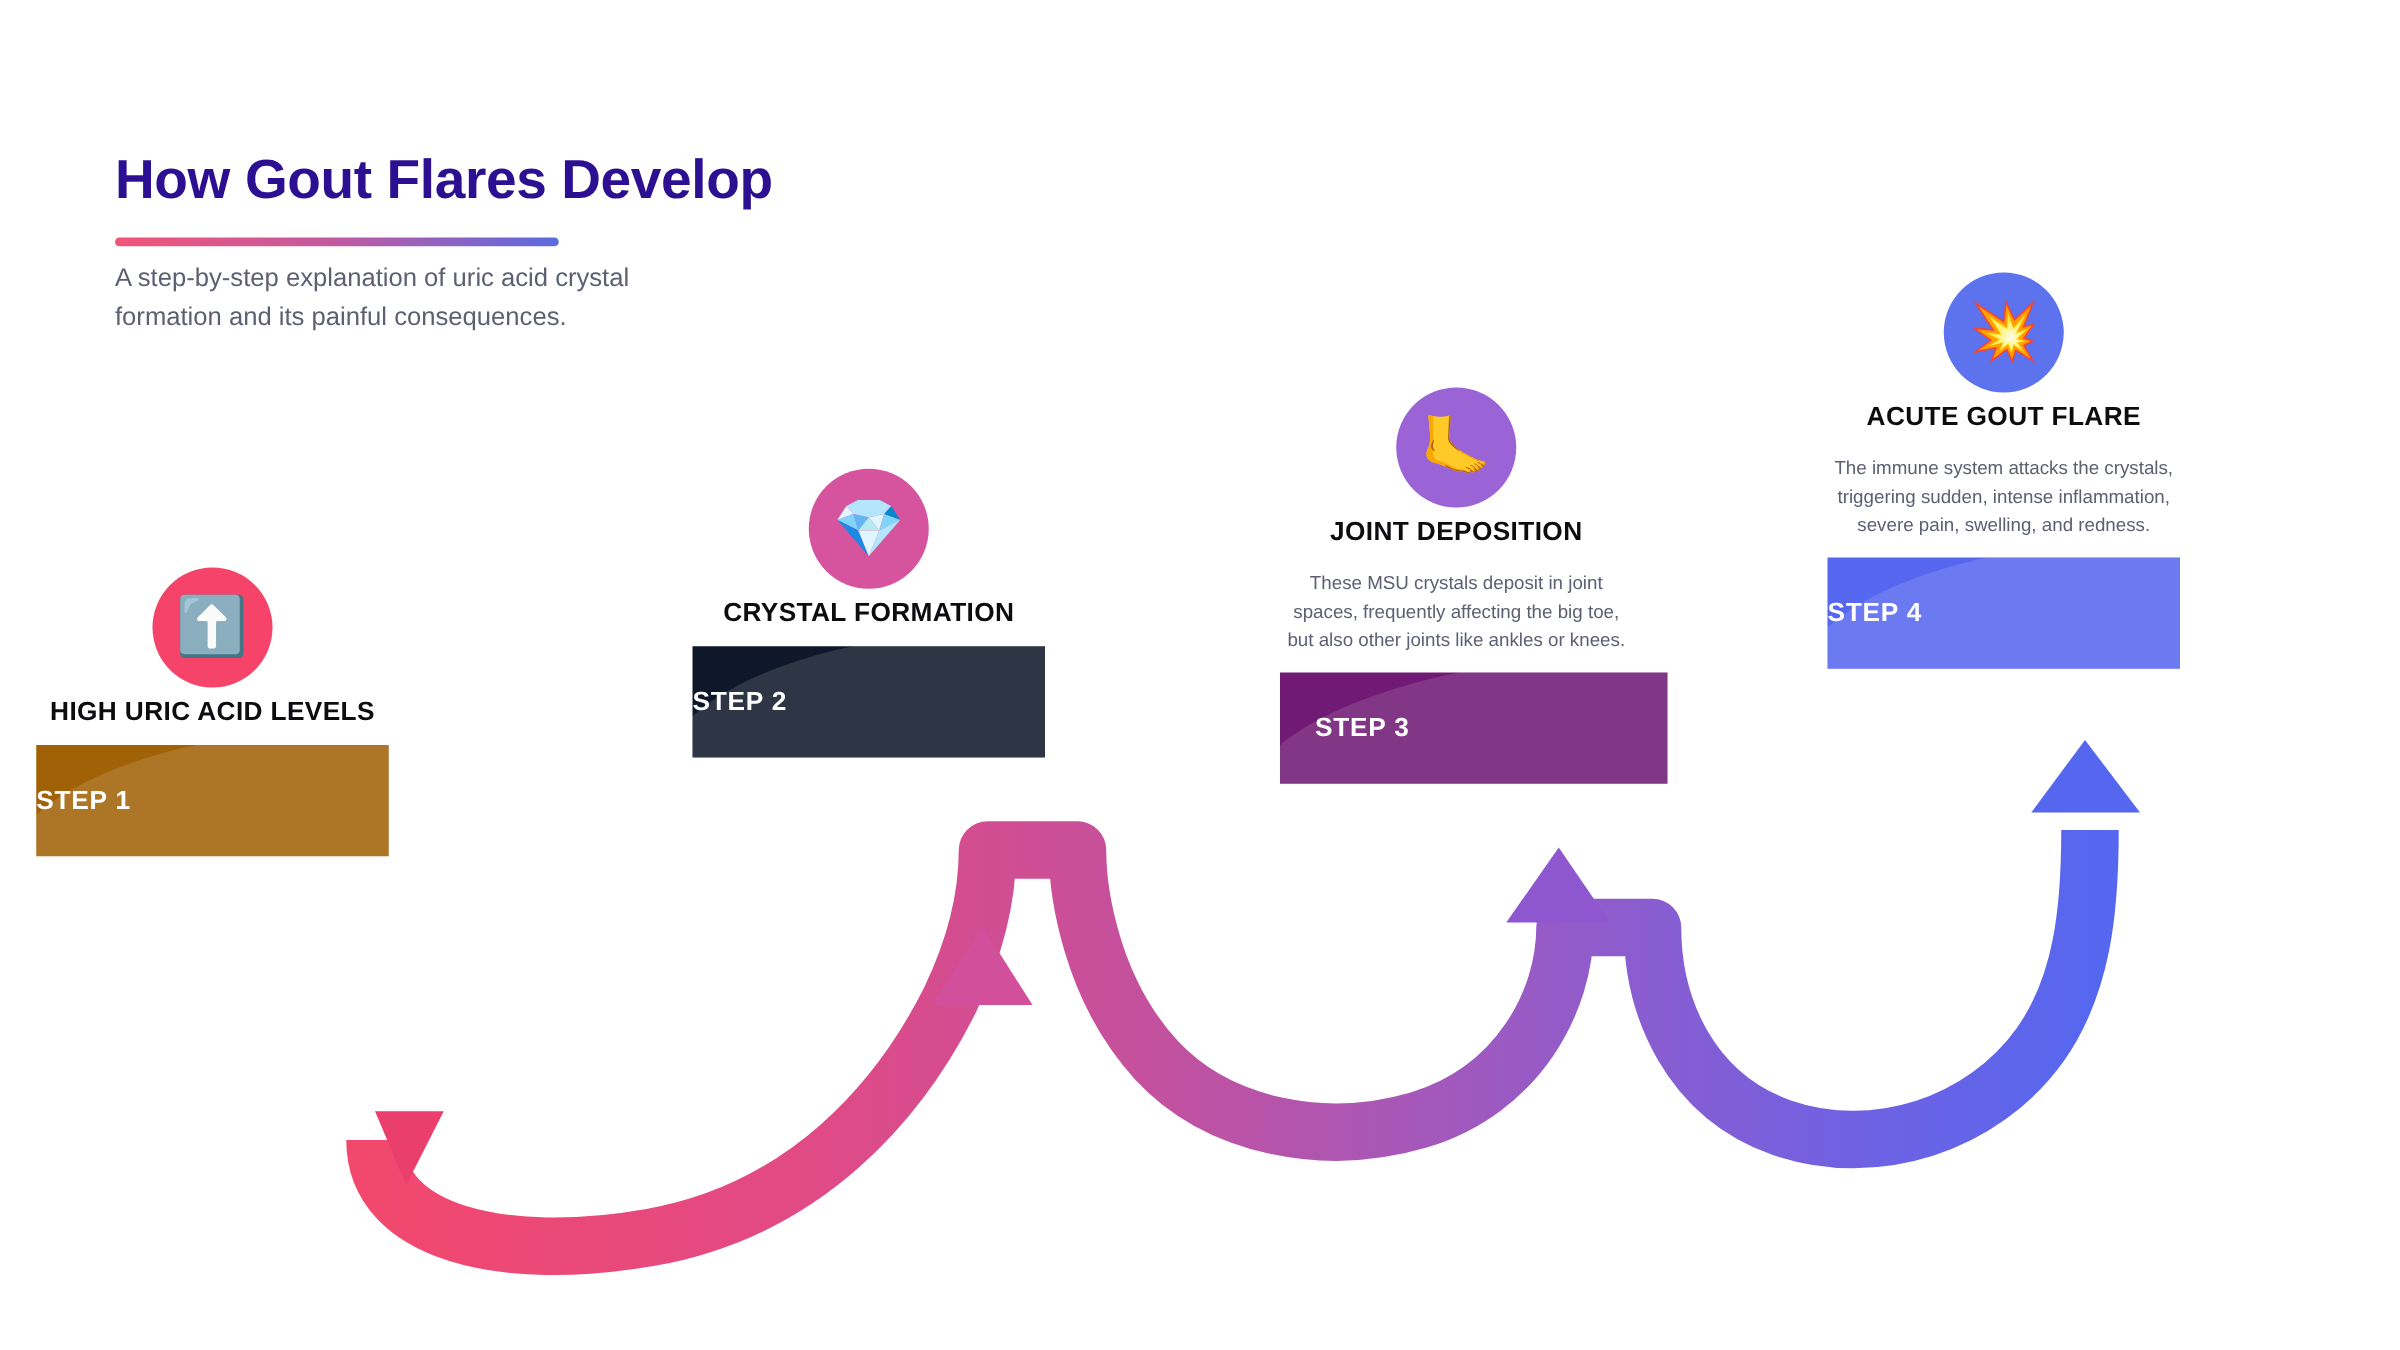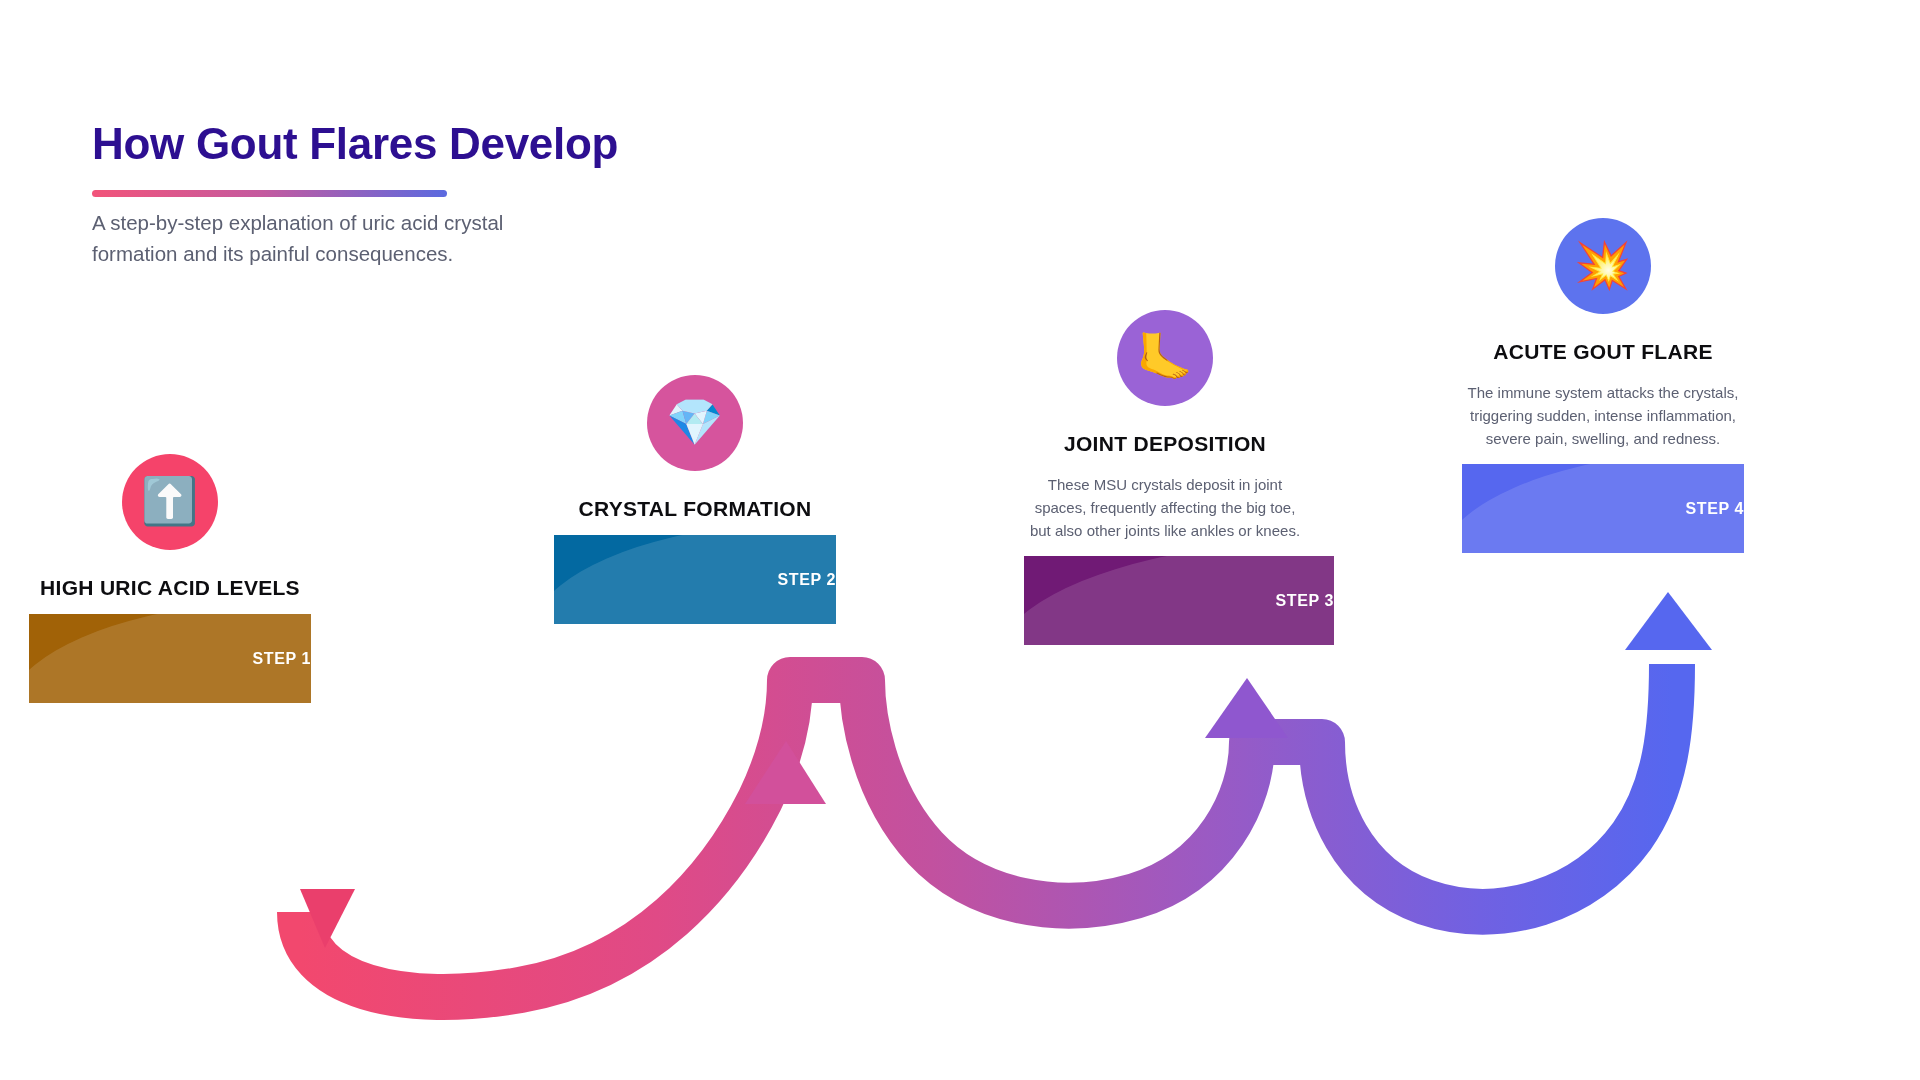--- a/index.html
+++ b/index.html
@@ -33,31 +33,31 @@
 
   
   .step{position:absolute;width:282px;text-align:center;}
   .circle{
     width:96px;height:96px;border-radius:50%;
     margin:0 auto;display:flex;align-items:center;justify-content:center;
     font-size:46px;line-height:1;
   }
   .circle span{display:block;transform:translateY(-1px);}
   .step-title{
-    margin-top:26px;font-size:21px;font-weight:bold;color:#0d0d10;
+    margin-top:8px;font-size:21px;font-weight:bold;color:#0d0d10;
     letter-spacing:0.3px;white-space:nowrap;
   }
   .step-desc{
     margin-top:18px;font-size:15px;line-height:1.52;color:#5c6072;
     padding:0 4px;
   }
   .step-box{
     position:relative;margin:0 auto;width:282px;height:89px;
-    display:flex;align-items:center;justify-content:flex-end;
-    color:#ffffff;font-size:16px;font-weight:bold;letter-spacing:0.6px;
+    display:flex;align-items:center;justify-content:flex-start;
+    color:#ffffff;font-size:21px;font-weight:bold;letter-spacing:0.6px;
     overflow:hidden;
   }
   .step-box .sheen{
     position:absolute;left:-10%;top:-60%;width:130%;height:160%;
     background:rgba(255,255,255,0.13);
     border-radius:50%;
     transform:rotate(-9deg) translateY(34%);
     pointer-events:none;
   }
   .step-box .lbl{position:relative;z-index:2;}
@@ -141,21 +141,21 @@
       <div class="lbl">STEP 1</div>
     </div>
   </div>
 
   <div class="step" id="step2">
     <div class="circle" style="background:#d6549d;">
       <span>💎</span>
     </div>
     <div class="step-title">CRYSTAL FORMATION</div>
     <div class="spacer"></div>
-    <div class="step-box" style="background:#0369a1;">
+    <div class="step-box" style="background:#0f172a;">
       <div class="sheen"></div>
       <div class="lbl">STEP 2</div>
     </div>
   </div>
 
   <div class="step" id="step3">
     <div class="circle" style="background:#9a63d6;">
       <span>🦶</span>
     </div>
     <div class="step-title">JOINT DEPOSITION</div>

